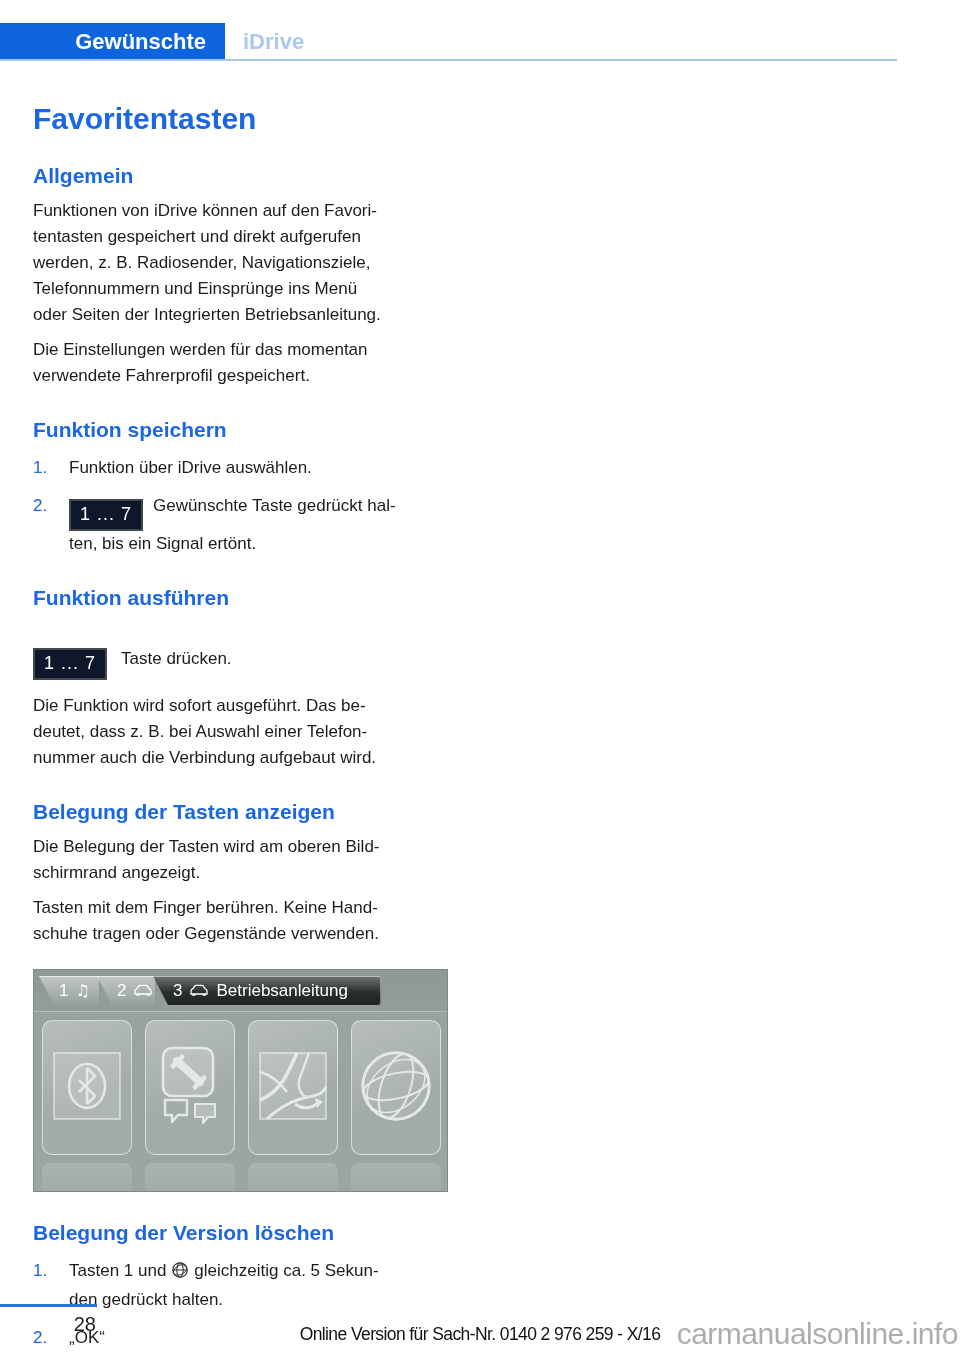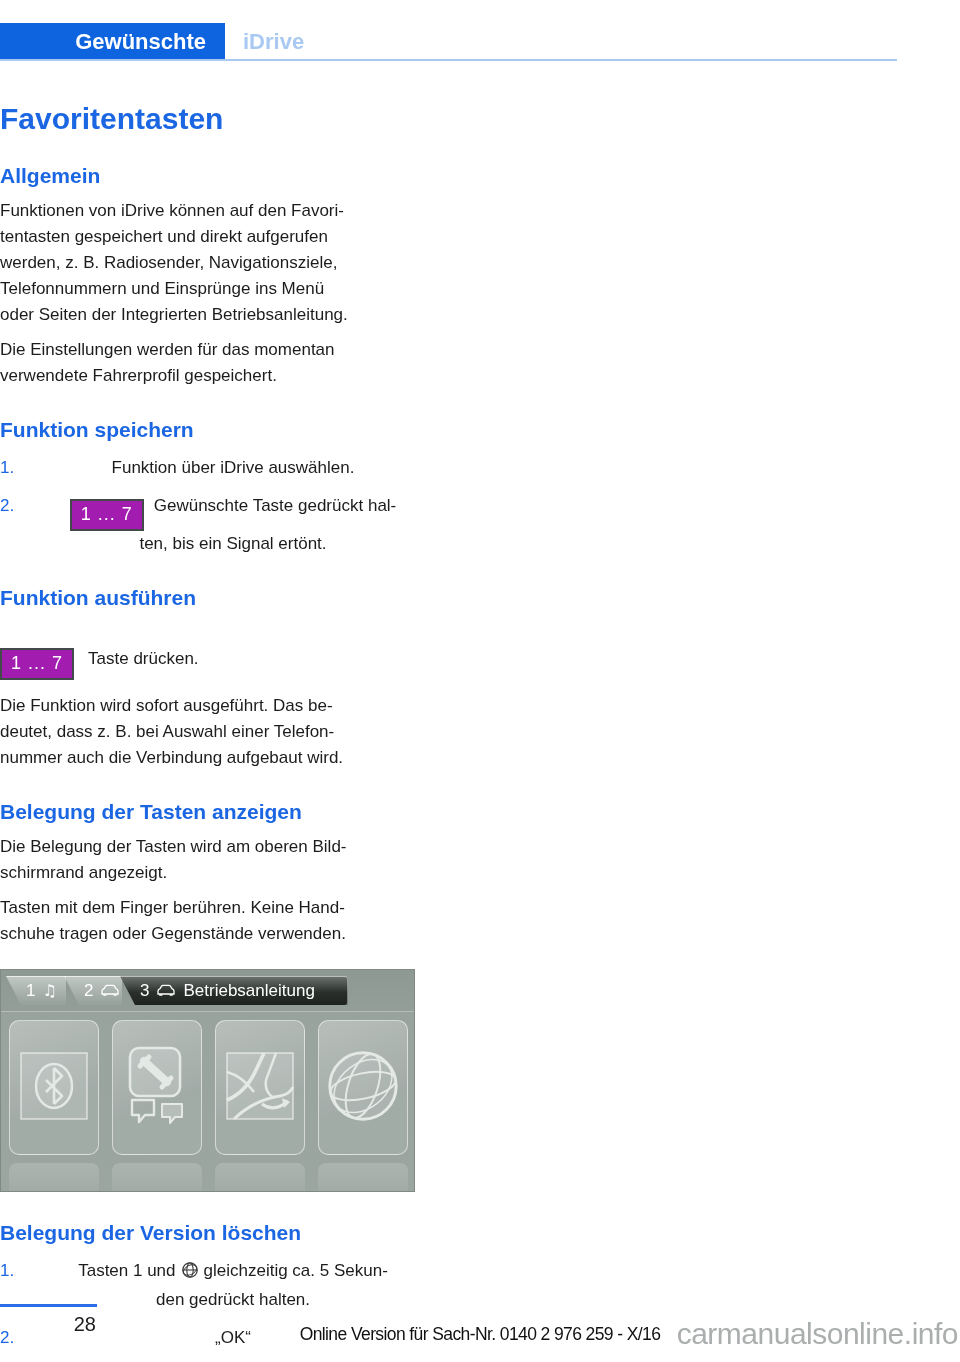--- a/index.html
+++ b/index.html
@@ -19,34 +19,34 @@
     padding-right:19px; font-size:22px; font-weight:bold;
   }
   .header-tab2 {
     position:absolute; left:243px; top:23px; height:38px;
     display:flex; align-items:center;
     color:#a9c9f2; font-size:22px; font-weight:bold;
   }
   .header-rule { position:absolute; left:0; top:59px; width:897px; height:2px; background:#a9c9f2; }
 
   
-  .content { width:430px; }
+  .content { margin-left:33px; width:430px; }
 
   .title { color:#1b66e2; font-size:30px; font-weight:bold; line-height:32px; margin:42px 0 0 0; }
   .h2 { color:#1b66e2; font-size:21px; font-weight:bold; line-height:26px; margin:28px 0 0 0; }
   .para { font-size:17px; line-height:26px; white-space:pre-line; margin:9px 0 0 0; }
 
   .olist { margin-top:8px; }
   .oitem { display:flex; margin-top:12px; }
   .onum { color:#1b66e2; width:36px; flex:none; font-size:17px; line-height:26px; }
-  .obody { flex:1; font-size:17px; line-height:26px;text-align:center; }
+  .obody { flex:1; font-size:17px; line-height:26px; }
   .obody .wrap { white-space:pre-line; }
 
   .btn17 {
-    display:inline-block; background:#a21caf; border:2px solid #43484b;
+    display:inline-block; background:#0f172a; border:2px solid #43484b;
     color:#ffffff; font-size:18px; line-height:22px; padding:2px 9px 4px 9px;
     vertical-align:-9px; margin-right:10px; letter-spacing:1px;
   }
   .btn-float { float:left; margin:2px 14px 4px 0; vertical-align:0; }
   .clear { clear:both; }
 
   .inline-globe { display:inline-block; vertical-align:-3px; margin:0 5px; }
 
   
   .screen {

